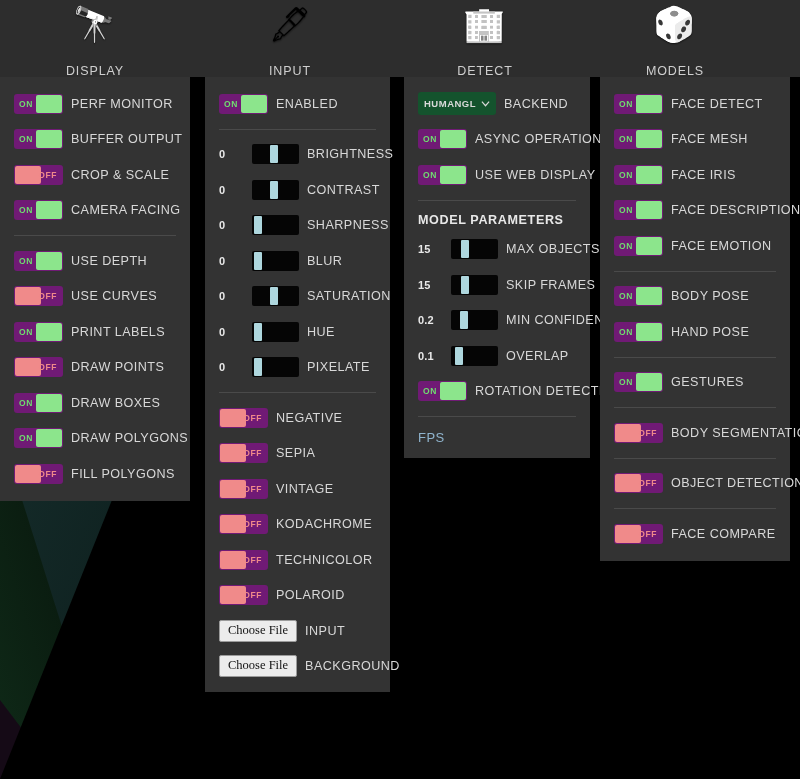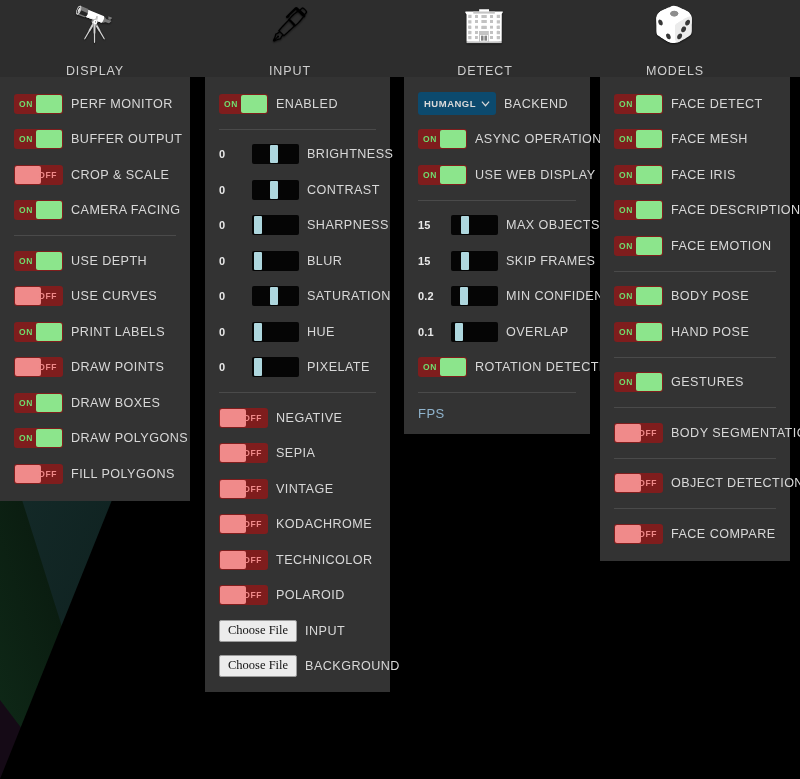--- a/index.html
+++ b/index.html
@@ -70,21 +70,21 @@
   .divider {
     height: 1px;
     background: #4a4a4a;
     margin: 7px 14px 7px 14px;
   }
 
   
   .toggle {
     position: relative;
     width: 49px; height: 20px;
-    background: #7f1d1d;
+    background: #701a75;
     border-radius: 3px;
     display: flex; align-items: center;
     flex: 0 0 auto;
     overflow: hidden;
   }
   .toggle .knob {
     position: absolute; top: 1px;
     width: 26px; height: 18px;
     border-radius: 2px;
   }
@@ -118,21 +118,21 @@
     position: absolute; top: 1px;
     width: 8px; height: 18px;
     background: #aed7de;
     border-radius: 1px;
   }
 
   
   .select {
     position: relative;
     width: 78px; height: 23px;
-    background: #0c4a6e;
+    background: #14532d;
     border: none; border-radius: 3px;
     display: flex; align-items: center;
     justify-content: space-between;
     padding: 0 6px;
     flex: 0 0 auto;
   }
   .select-value {
     font-size: 9.5px; font-weight: bold;
     color: #d9d9d9; letter-spacing: .5px;
   }
@@ -412,20 +412,21 @@
         <span class="row-label">ASYNC OPERATIONS</span>
       </div>
       <div class="row">
         <div class="toggle on">
           <span class="knob"></span>
           <span class="state">ON</span>
         </div>
         <span class="row-label">USE WEB DISPLAY</span>
       </div>
       <div class="divider"></div>
+      <div class="section-head">MODEL PARAMETERS</div>
       <div class="row">
         <span class="slider-val">15</span>
         <div class="slider">
           <span class="thumb" style="left: 9.75px;"></span>
         </div>
         <span class="row-label">MAX OBJECTS</span>
       </div>
       <div class="row">
         <span class="slider-val">15</span>
         <div class="slider">

